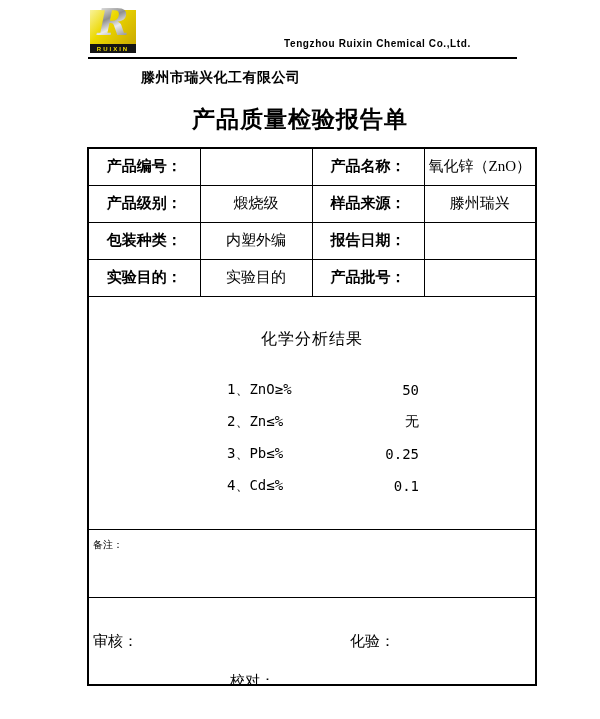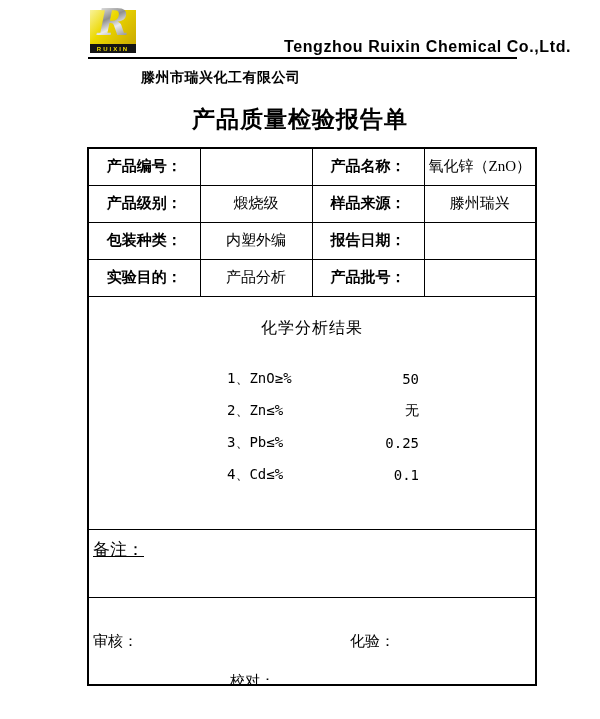--- a/index.html
+++ b/index.html
@@ -24,21 +24,21 @@
     position:absolute; left:0; bottom:0; width:46px; height:9px; background:#151515;
     color:#f2dc00; font-family:"Liberation Sans",sans-serif; font-weight:bold;
     font-size:6px; letter-spacing:2px; text-align:center; line-height:10px;
   }
   .company-cn {
     position:absolute; left:141px; top:37px; font-size:14px; font-weight:600;
     letter-spacing:0.5px; white-space:nowrap;margin-top:32px;
   }
   .company-en {
     position:absolute; left:284px; top:38px; font-family:"Liberation Sans",sans-serif;
-    font-weight:bold; font-size:16px; letter-spacing:0.6px; white-space:nowrap;
+    font-weight:bold; font-size:10px; letter-spacing:0.6px; white-space:nowrap;
   }
   .header-rule { position:absolute; left:88px; top:57px; width:429px; height:2px; background:#000; }
 
   
   .page-title {
     position:absolute; left:0; top:104px; width:600px; margin:0; text-align:center;
     font-family:"Liberation Sans",sans-serif; font-weight:bold; font-size:23px;
     letter-spacing:1px;
   }
 
@@ -50,28 +50,28 @@
   }
   .report-table td { border:1.5px solid #000; padding:0; overflow:hidden; }
   tr.info-row { height:37px;margin-left:16px; }
   td.lbl {
     font-family:"Liberation Sans",sans-serif; font-weight:bold;
     text-align:center; vertical-align:middle;
   }
   td.val { text-align:center; vertical-align:middle; }
 
   td.analysis-cell { height:233px; vertical-align:top; }
-  .a-head { padding-top:21px; text-align:center; font-size:16px; letter-spacing:1px; }
+  .a-head { padding-top:32px; text-align:center; font-size:16px; letter-spacing:1px; }
   .a-items {
     margin:24px 16px 0 138px; width:192px;
     font-family:"DejaVu Sans Mono",monospace; font-size:14px;
   }
   .a-item { display:flex; justify-content:space-between; align-items:center; height:32px; }
 
-  td.remarks-cell { height:68px; vertical-align:top; padding:8px 6px 0 4px; font-size:17px;text-decoration:underline; }
+  td.remarks-cell { height:68px; vertical-align:top; padding:8px 6px 0 4px; font-size:10px; }
 
   td.signs-cell { height:88px; position:relative; font-size:15px; }
   .sign { position:absolute; top:50%; transform:translateY(-50%); white-space:nowrap;text-align:center; }
   .sign-review { left:4px; }
   .sign-proofread { left:141px;margin-top:40px; }
   .sign-assay { left:261px; }
 </style>
 </head>
 <body>
 
@@ -110,21 +110,21 @@
         <td class="val">滕州瑞兴</td>
       </tr>
       <tr class="info-row">
         <td class="lbl">包装种类：</td>
         <td class="val">内塑外编</td>
         <td class="lbl">报告日期：</td>
         <td class="val"></td>
       </tr>
       <tr class="info-row">
         <td class="lbl">实验目的：</td>
-        <td class="val">产品分析</td>
+        <td class="val">实验目的</td>
         <td class="lbl">产品批号：</td>
         <td class="val"></td>
       </tr>
 
       <tr>
         <td class="analysis-cell" colspan="4">
           <div class="a-head">化学分析结果</div>
           <div class="a-items">
             <div class="a-item">
               <span>1、ZnO≥%</span>

